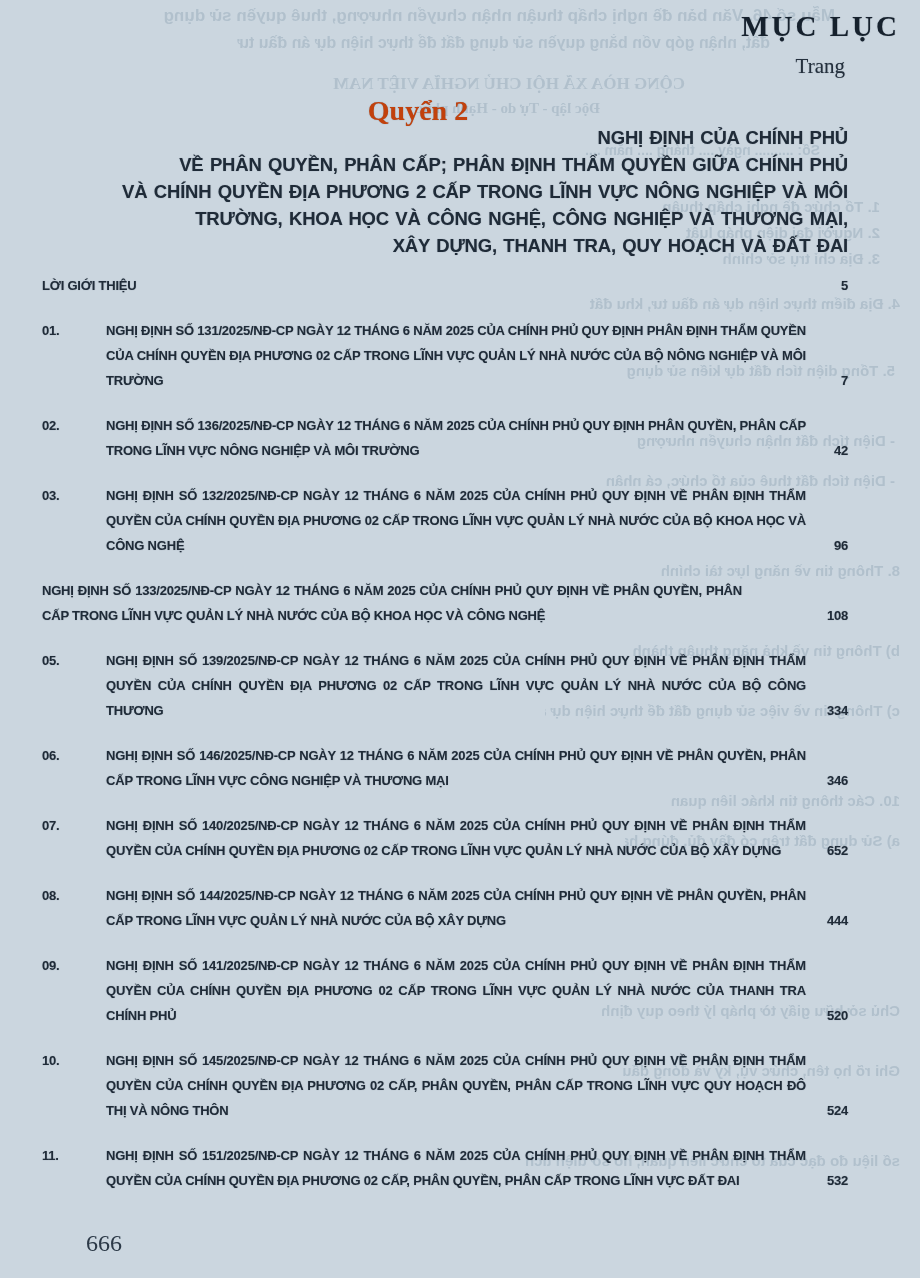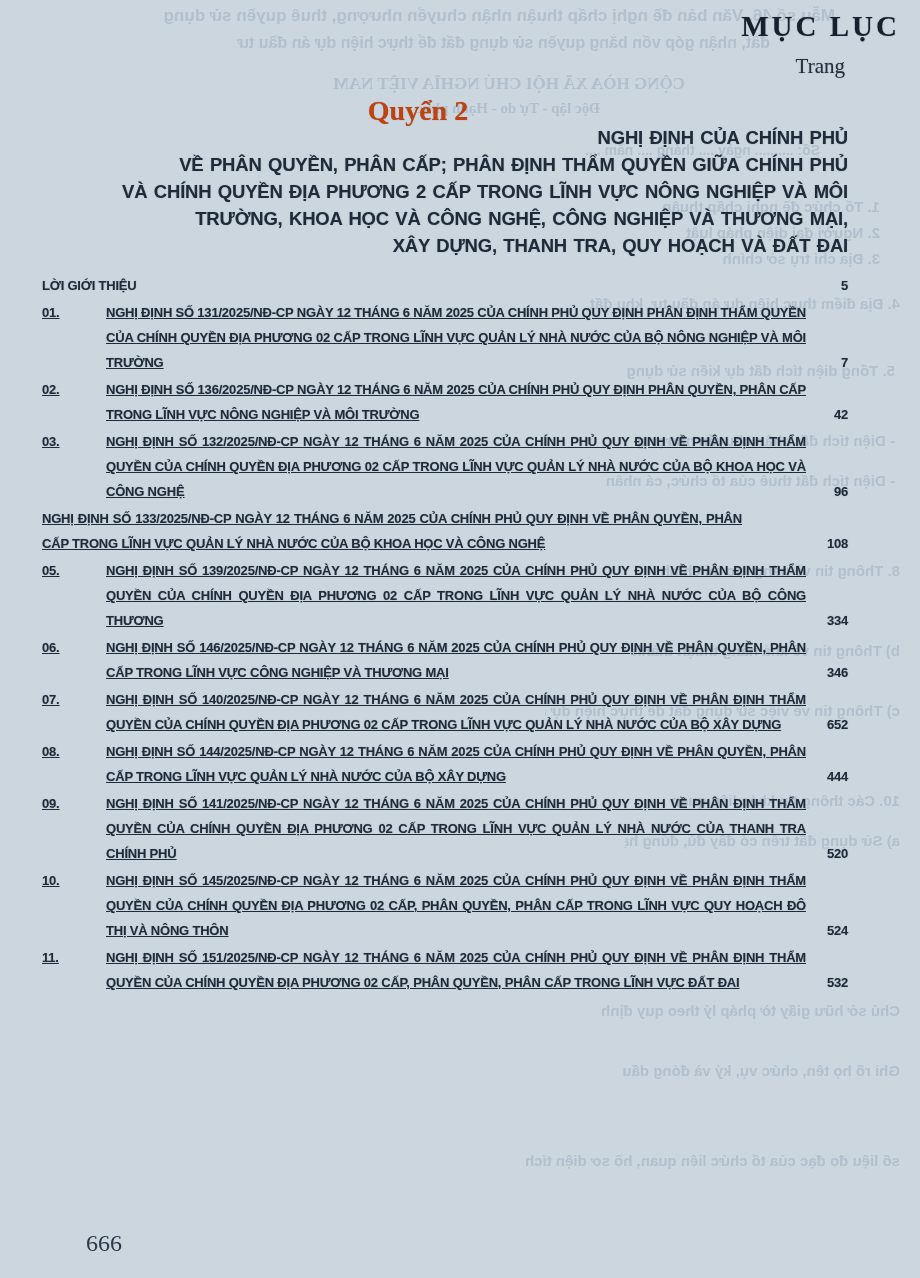--- a/index.html
+++ b/index.html
@@ -64,21 +64,21 @@
     position:absolute; top:95px; left:38px; width:760px; text-align:center;
     font-family:"Liberation Serif", serif; font-weight:700; font-size:28px; color:#c2410c;
   }
   .heading {
     position:absolute; top:124px; left:42px; width:806px; text-align:right;
     font-weight:700; font-size:18.5px; line-height:27px;
     letter-spacing:-0.2px; word-spacing:1.5px;
   }
   .toc { position:absolute; top:273px; left:42px; width:806px; font-size:13px; line-height:25px; font-weight:700; letter-spacing:-0.2px; }
   .toc-row { position:relative; }
-  .entry { position:relative; display:flex; margin-top:2px;text-decoration:underline; }
+  .entry { position:relative; display:flex; margin-top:20px; }
   .entry .num { flex:none; width:64px; }
   .entry .body { width:700px; text-align:justify; }
   .pg { position:absolute; right:0; bottom:0; font-weight:700; }
   .intro { position:relative; }
   .folio {
     position:absolute; top:1230px; left:45px;
     font-family:"Liberation Serif", serif; font-size:24px; color:#2c3947;margin-left:41px;
   }
 </style>
 </head>

